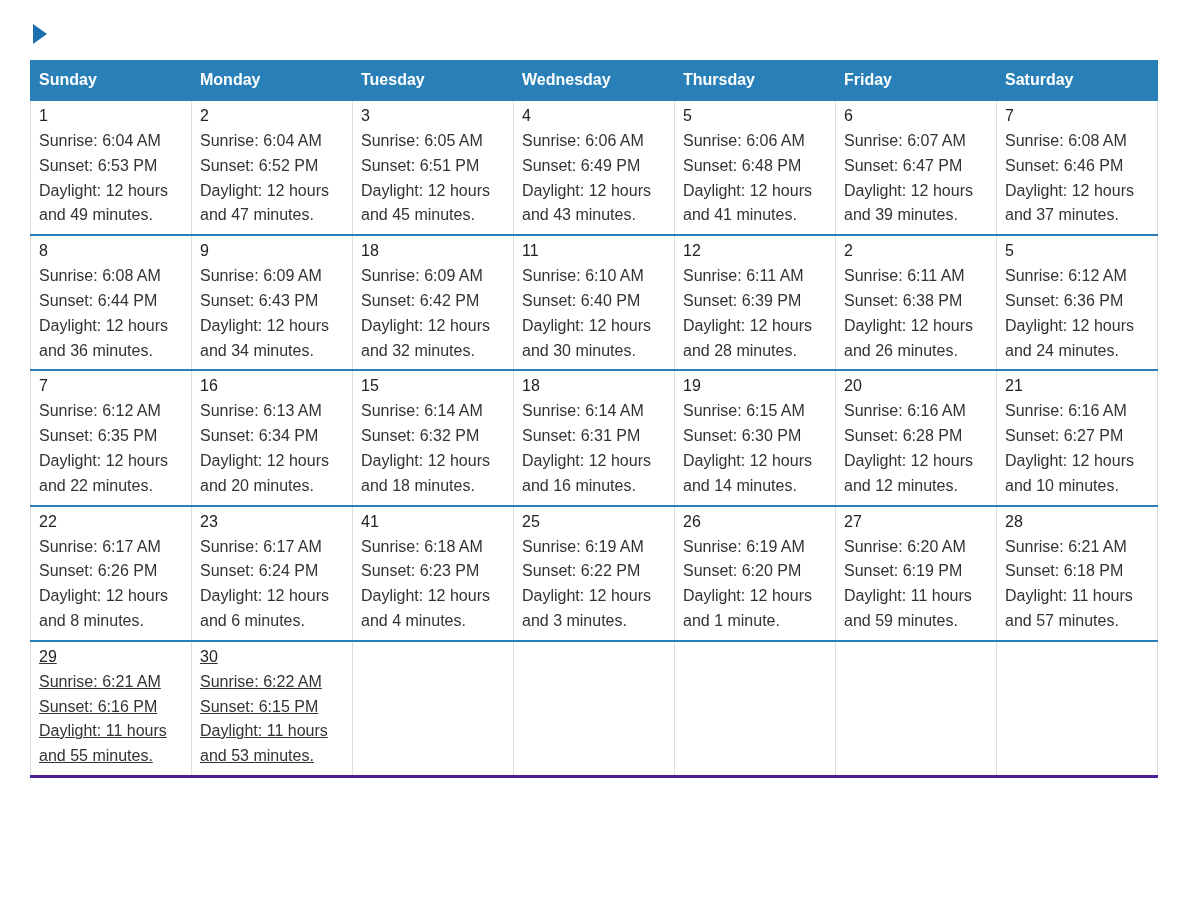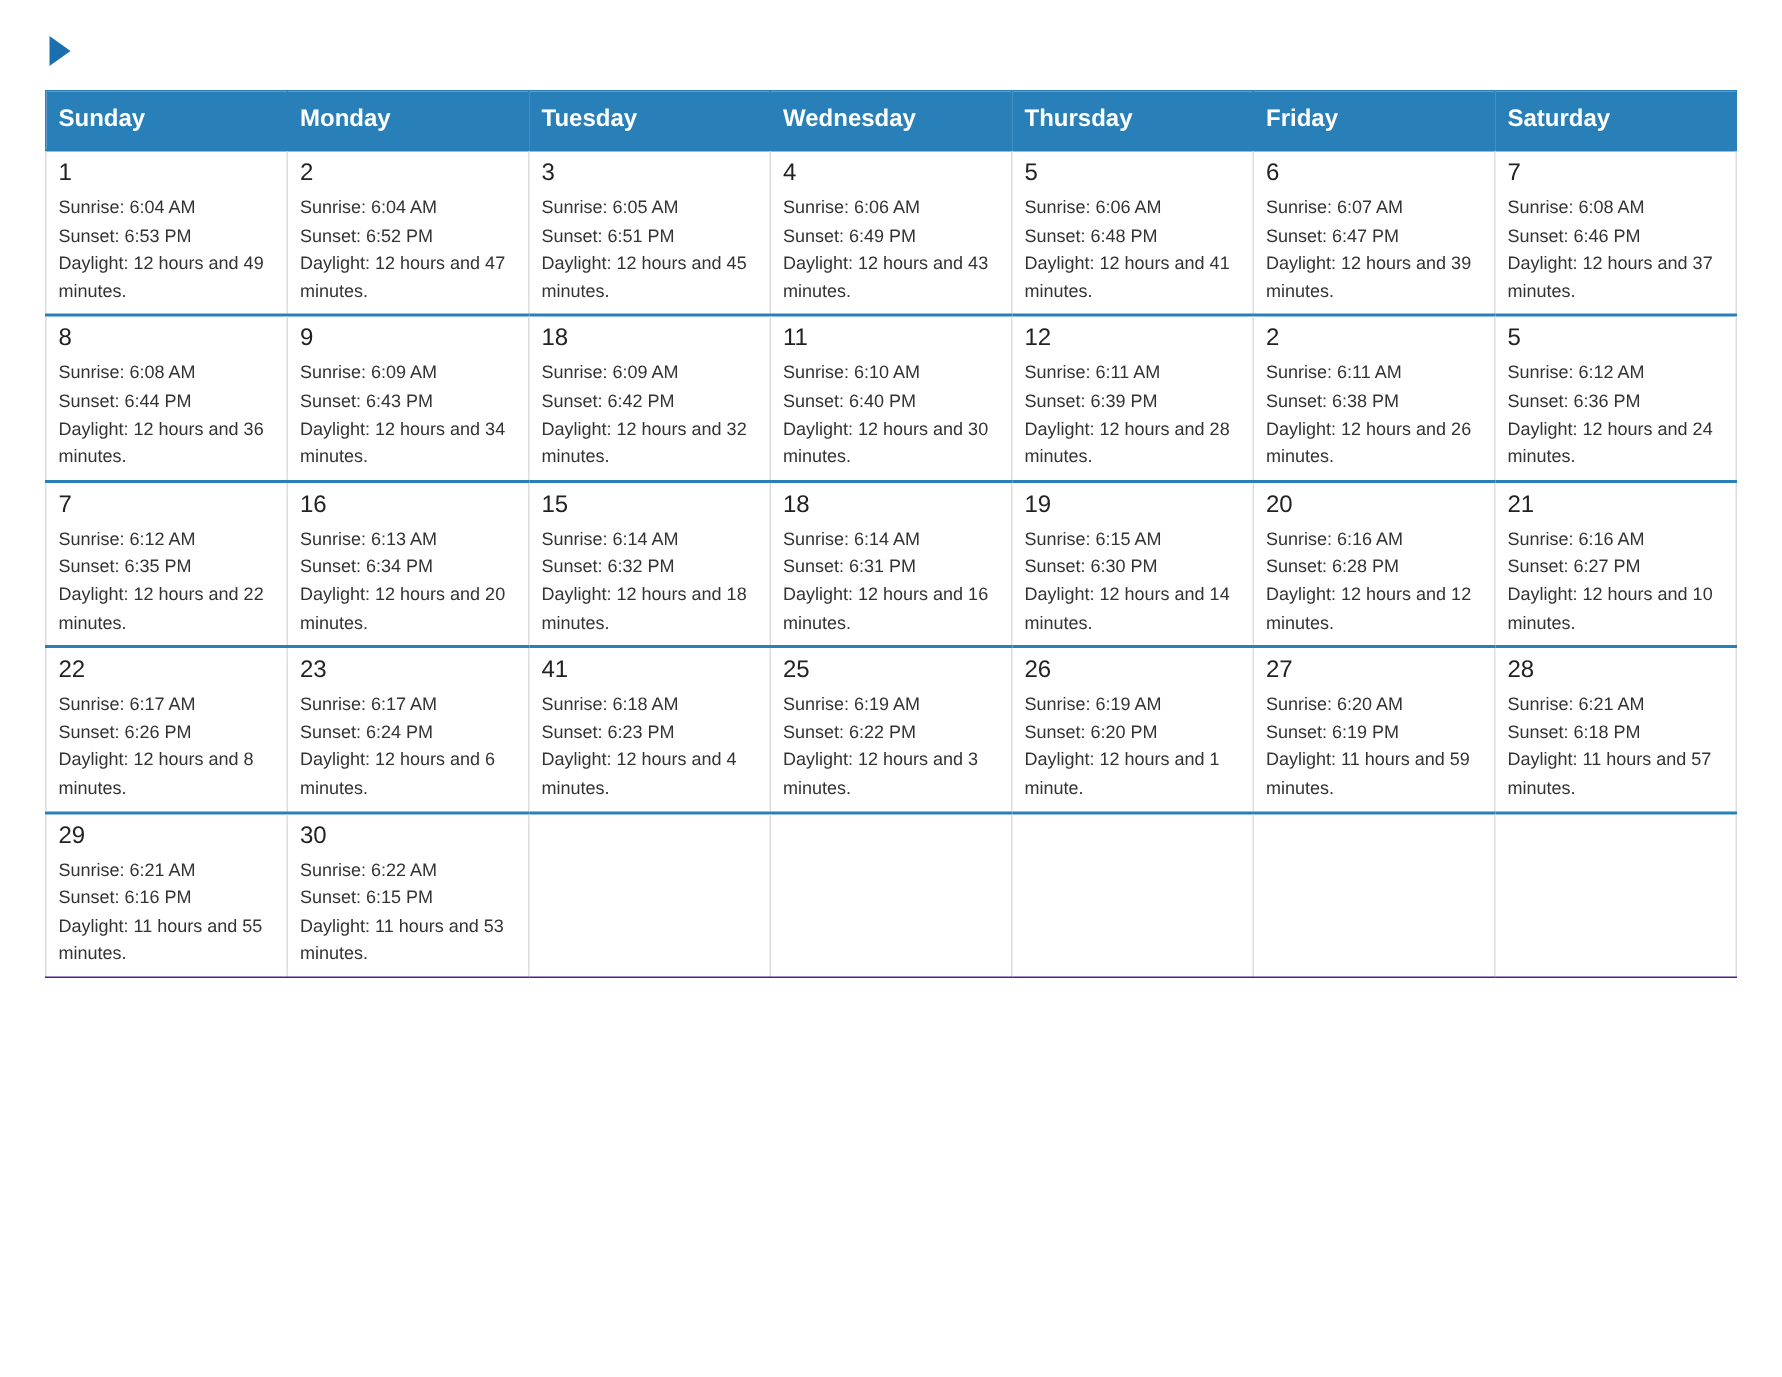--- a/index.html
+++ b/index.html
@@ -91,30 +91,31 @@
       border-bottom: 1px solid #ddd;
     }
     .day-num {
       font-size: 16px;
       font-weight: normal;
       color: #222;
       display: block;
       margin-bottom: 4px;
     }
     .day-info {
-      font-size: 12px;
+      font-size: 16px;
       color: #333;
       line-height: 1.55;
     }
     td.empty {
       background: #fff;
       border-top: 2px solid #2980b9;
     }
     tbody tr:last-child td {
-      border-bottom: 1px solid #4c1d95;
+      border-bottom: 3px solid #4c1d95;
+      text-decoration: underline;
     }
   </style>
 </head>
 <body>
 
 <div class="header">
   <div class="logo">
     <div class="logo-top">
       <span class="logo-general"></span>
       <div class="logo-arrow"></div>

